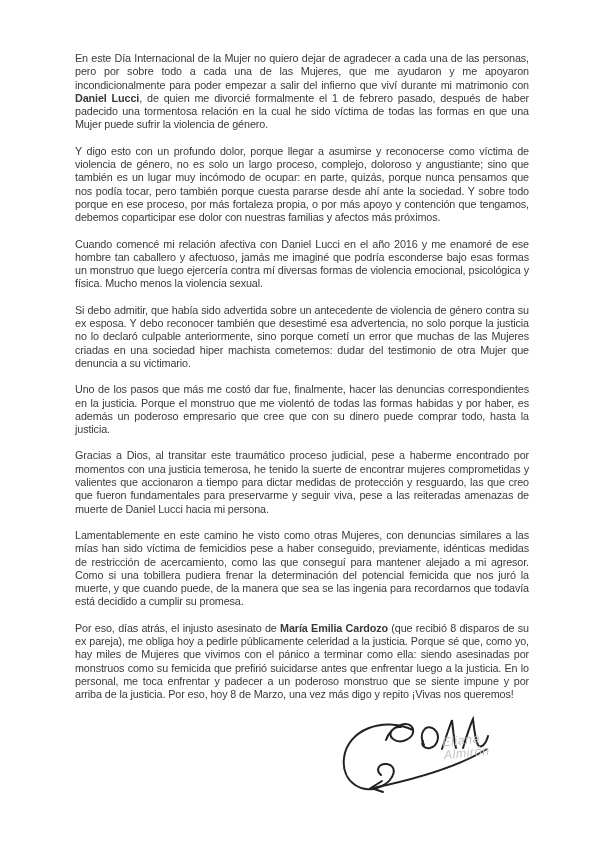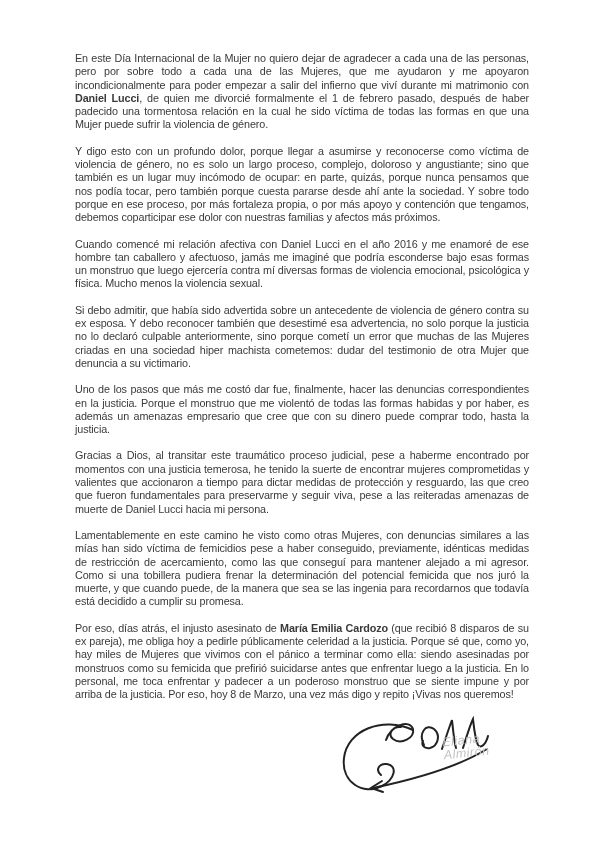--- a/index.html
+++ b/index.html
@@ -56,21 +56,21 @@
 </style>
 </head>
 <body style="background: rgb(255, 255, 255);">
 
 <div class="page">
   <div class="letter-body" style="color: rgb(58, 58, 58);">
       <p class="para"><span>En este Día Internacional de la Mujer no quiero dejar de agradecer a cada una de las personas, pero por sobre todo a cada una de las Mujeres, que me ayudaron y me apoyaron incondicionalmente para poder empezar a salir del infierno que viví durante mi matrimonio con </span><span class="b">Daniel Lucci</span><span>, de quien me divorcié formalmente el 1 de febrero pasado, después de haber padecido una tormentosa relación en la cual he sido víctima de todas las formas en que una Mujer puede sufrir la violencia de género.</span></p>
       <p class="para"><span>Y digo esto con un profundo dolor, porque llegar a asumirse y reconocerse como víctima de violencia de género, no es solo un largo proceso, complejo, doloroso y angustiante; sino que también es un lugar muy incómodo de ocupar: en parte, quizás, porque nunca pensamos que nos podía tocar, pero también porque cuesta pararse desde ahí ante la sociedad. Y sobre todo porque en ese proceso, por más fortaleza propia, o por más apoyo y contención que tengamos, debemos coparticipar ese dolor con nuestras familias y afectos más próximos.</span></p>
       <p class="para"><span>Cuando comencé mi relación afectiva con Daniel Lucci en el año 2016 y me enamoré de ese hombre tan caballero y afectuoso, jamás me imaginé que podría esconderse bajo esas formas un monstruo que luego ejercería contra mí diversas formas de violencia emocional, psicológica y física. Mucho menos la violencia sexual.</span></p>
       <p class="para"><span>Si debo admitir, que había sido advertida sobre un antecedente de violencia de género contra su ex esposa. Y debo reconocer también que desestimé esa advertencia, no solo porque la justicia no lo declaró culpable anteriormente, sino porque cometí un error que muchas de las Mujeres criadas en una sociedad hiper machista cometemos: dudar del testimonio de otra Mujer que denuncia a su victimario.</span></p>
-      <p class="para"><span>Uno de los pasos que más me costó dar fue, finalmente, hacer las denuncias correspondientes en la justicia. Porque el monstruo que me violentó de todas las formas habidas y por haber, es además un amenazas empresario que cree que con su dinero puede comprar todo, hasta la justicia.</span></p>
+      <p class="para"><span>Uno de los pasos que más me costó dar fue, finalmente, hacer las denuncias correspondientes en la justicia. Porque el monstruo que me violentó de todas las formas habidas y por haber, es además un poderoso empresario que cree que con su dinero puede comprar todo, hasta la justicia.</span></p>
       <p class="para"><span>Gracias a Dios, al transitar este traumático proceso judicial, pese a haberme encontrado por momentos con una justicia temerosa, he tenido la suerte de encontrar mujeres comprometidas y valientes que accionaron a tiempo para dictar medidas de protección y resguardo, las que creo que fueron fundamentales para preservarme y seguir viva, pese a las reiteradas amenazas de muerte de Daniel Lucci hacia mi persona.</span></p>
       <p class="para"><span>Lamentablemente en este camino he visto como otras Mujeres, con denuncias similares a las mías han sido víctima de femicidios pese a haber conseguido, previamente, idénticas medidas de restricción de acercamiento, como las que conseguí para mantener alejado a mi agresor. Como si una tobillera pudiera frenar la determinación del potencial femicida que nos juró la muerte, y que cuando puede, de la manera que sea se las ingenia para recordarnos que todavía está decidido a cumplir su promesa.</span></p>
       <p class="para"><span>Por eso, días atrás, el injusto asesinato de </span><span class="b">María Emilia Cardozo</span><span> (que recibió 8 disparos de su ex pareja), me obliga hoy a pedirle públicamente celeridad a la justicia. Porque sé que, como yo, hay miles de Mujeres que vivimos con el pánico a terminar como ella: siendo asesinadas por monstruos como su femicida que prefirió suicidarse antes que enfrentar luego a la justicia. En lo personal, me toca enfrentar y padecer a un poderoso monstruo que se siente impune y por arriba de la justicia. Por eso, hoy 8 de Marzo, una vez más digo y repito ¡Vivas nos queremos!</span></p>
     </div>
 
   <div class="signature-area">
     <svg class="signature-svg" width="200" height="95" viewBox="0 0 200 95" fill="none">
       <g stroke="#222222" stroke-width="2" stroke-linecap="round" fill="none">
 
         <path d="M88,14 C58,0 22,14 19,42 C16,66 38,80 57,70 C70,63 73,50 62,48 C54,47 50,54 56,59"></path>

